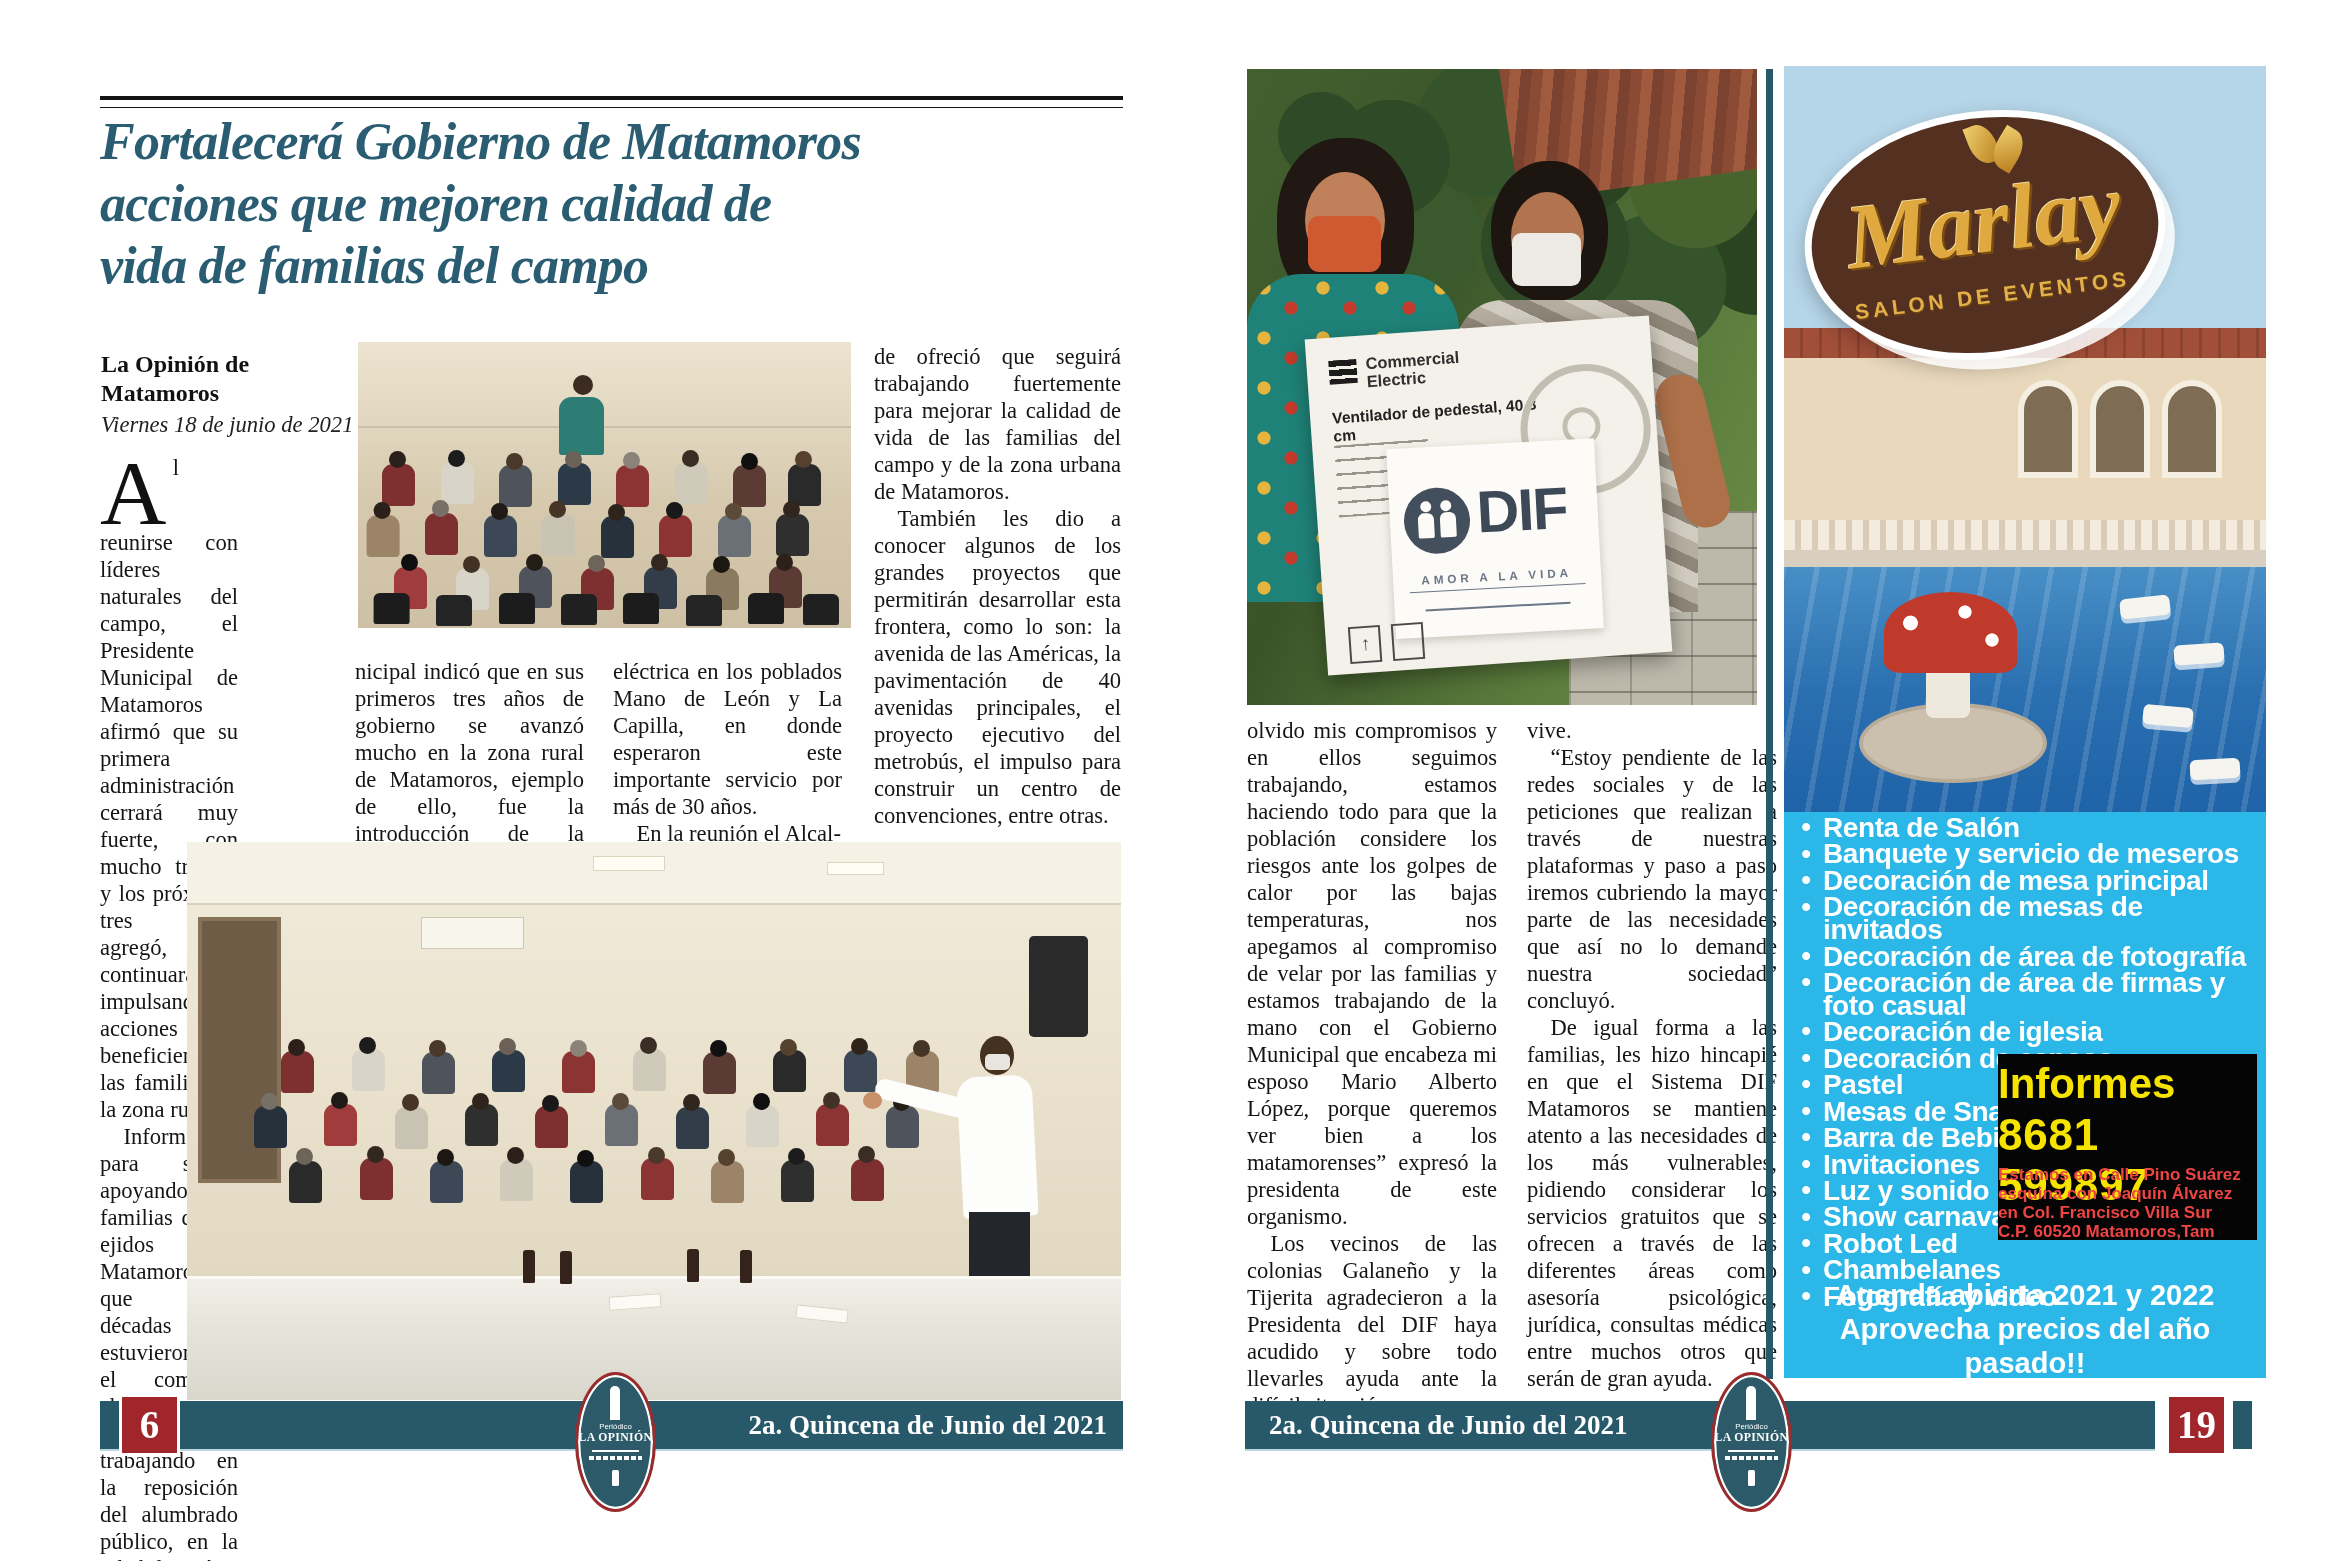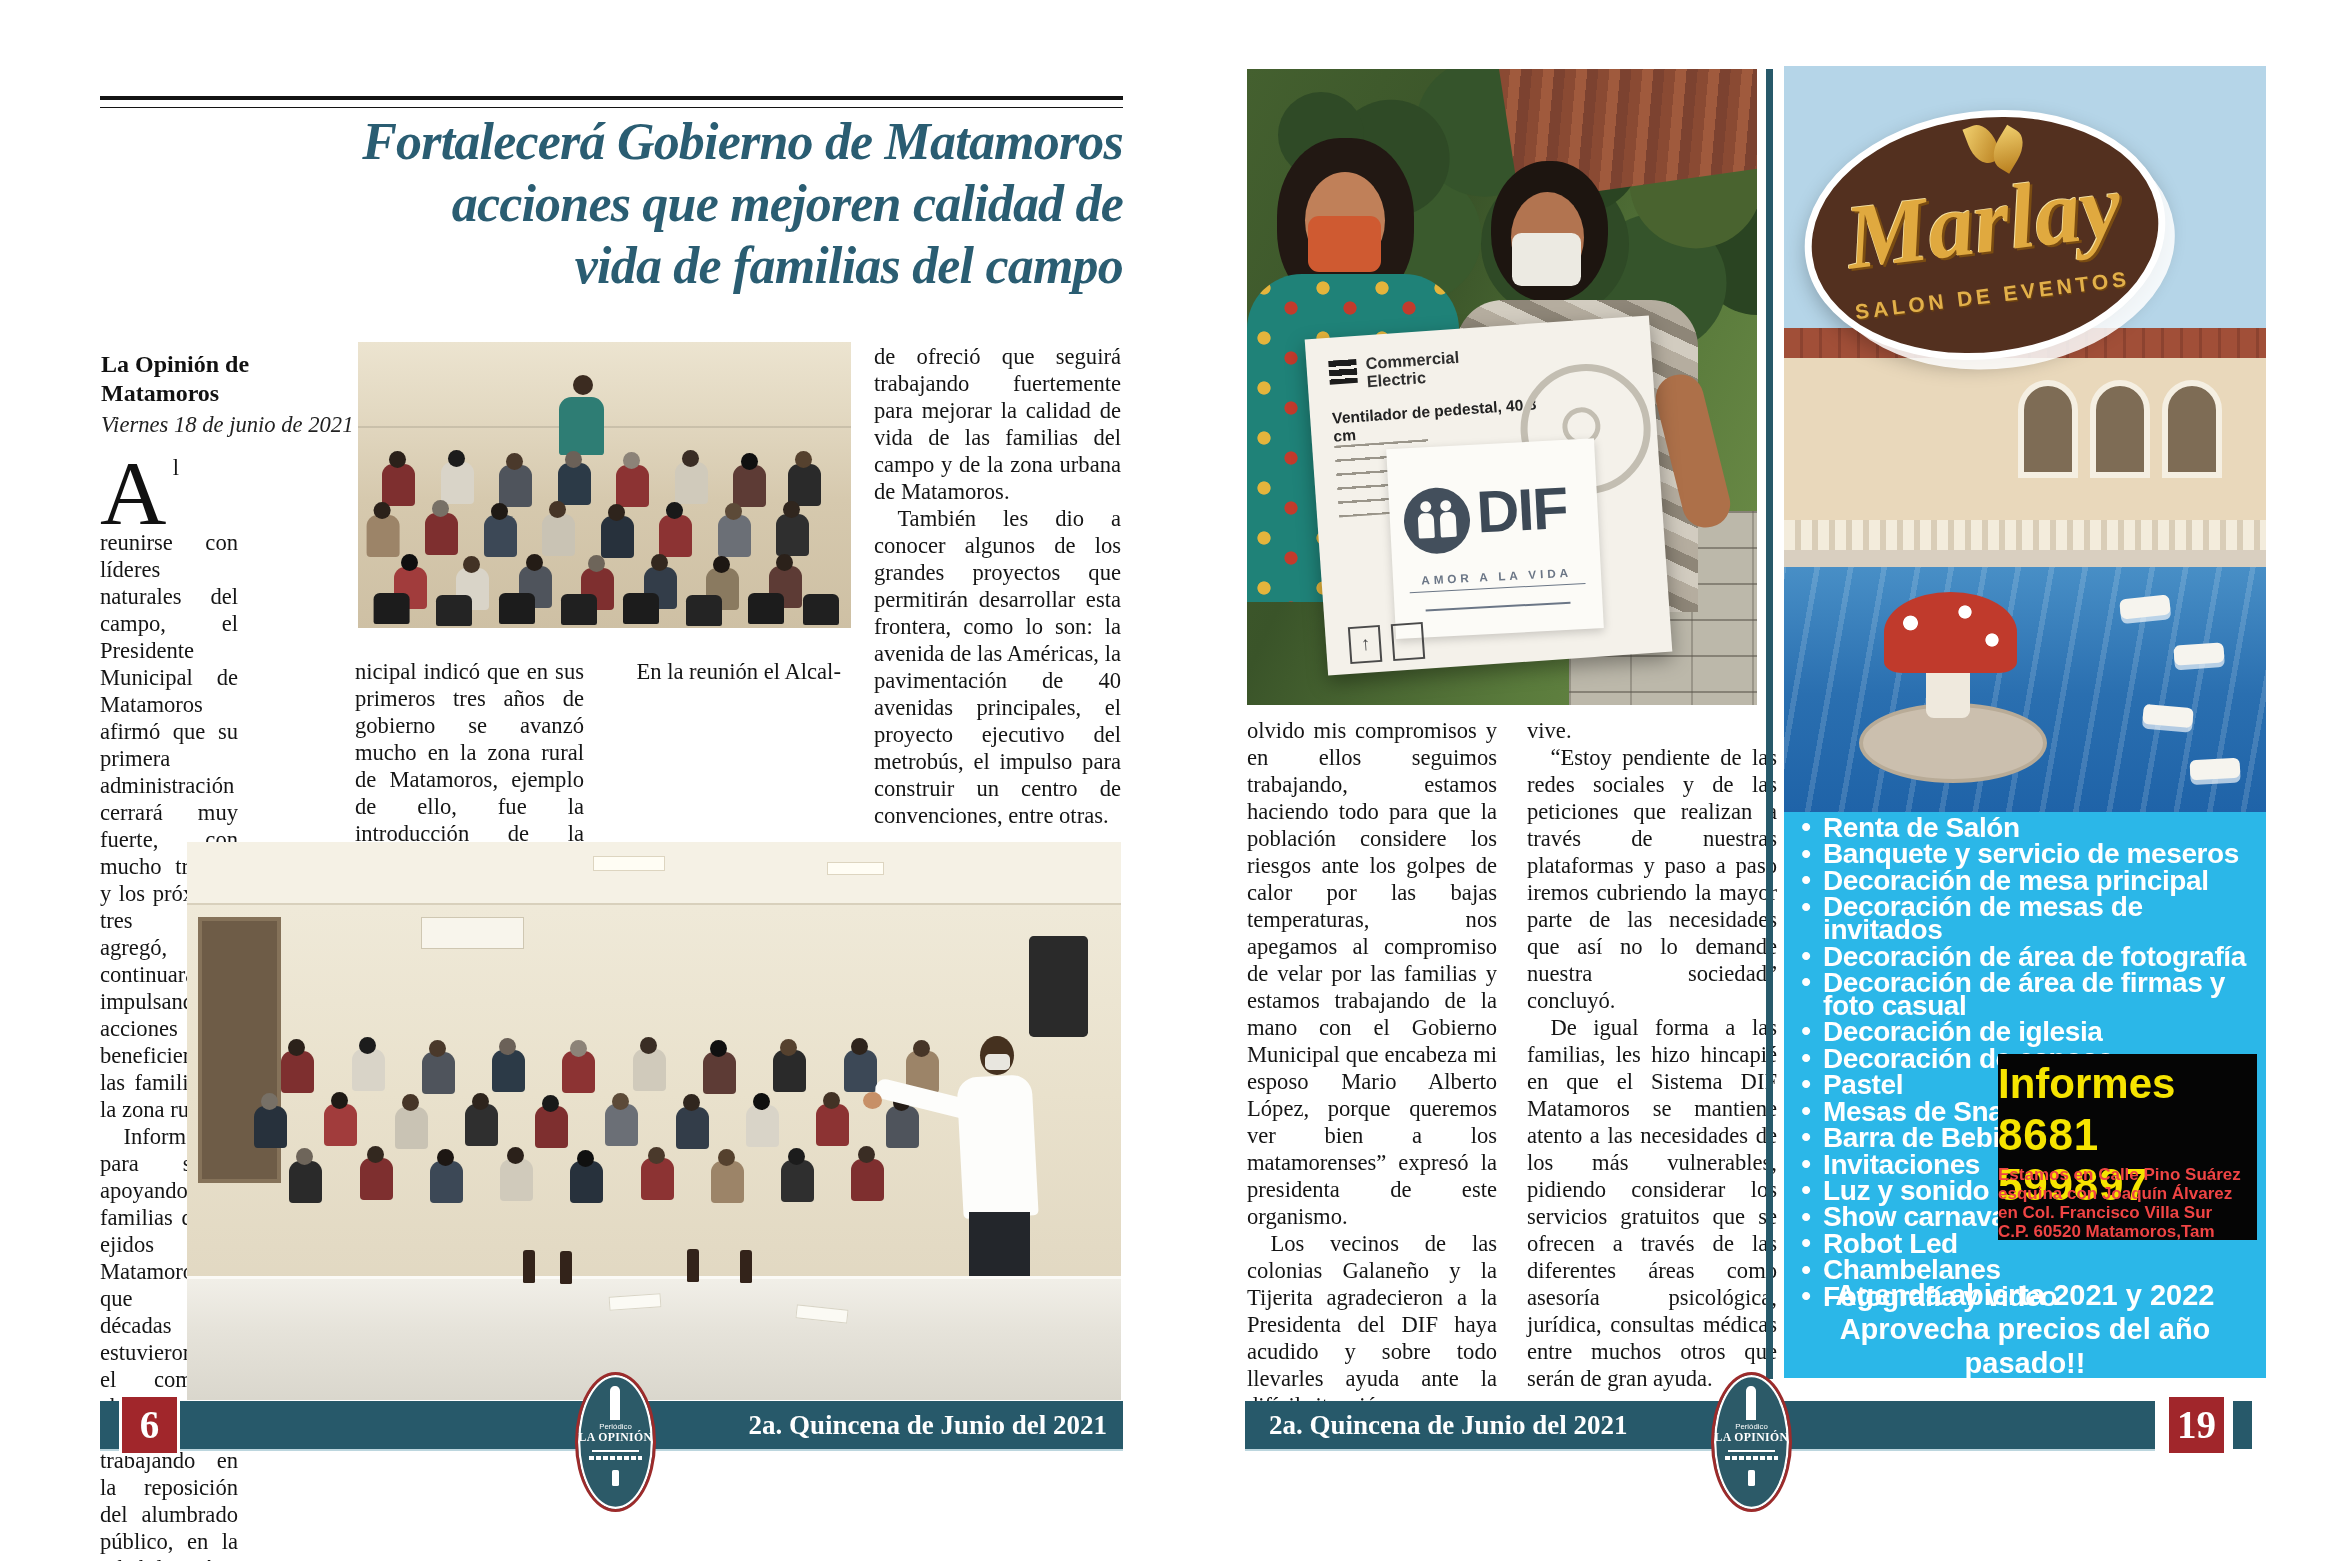--- a/index.html
+++ b/index.html
@@ -1,21 +1,21 @@
 <!DOCTYPE html>
 <html style="font-size:12.5px"><head>
 <meta charset="utf-8">
 <style>
   html,body{margin:0;padding:0;background:#ffffff;}
   body{width:2342px;height:1561px;position:relative;font-family:"Liberation Serif",serif;color:#1a1a1a;}
   .abs{position:absolute;}
 
   
   .top-rule{left:100px;top:96px;width:1023px;height:7px;border-top:4.7px solid #141414;border-bottom:1.6px solid #141414;}
-  .headline{left:100px;top:111px;width:1023px;text-align:right;font-style:italic;font-weight:bold;
+  .headline{left:100px;top:111px;width:1023px;text-align:left;font-style:italic;font-weight:bold;
             font-size:52px;line-height:62px;color:#2a5d72;letter-spacing:-0.8px;}
   .byline{left:101px;top:350px;width:234px;font-weight:bold;font-size:24px;line-height:29px;color:#111;}
   .dateline{left:101px;top:412px;width:281px;font-style:italic;font-size:22.6px;color:#222;}
 
   
   .col{font-size:22.6px;line-height:27px;text-align:justify;color:#151515;}
   .col p{margin:0;text-indent:23.4px;}
   .col p.nofirst{text-indent:0;}
   .dropcap{float:left;font-size:92px;line-height:72px;padding:3.1px 6.2px 0 0;font-weight:400;color:#111;}
   .c1{left:100px;top:454px;width:138px;}
@@ -196,20 +196,21 @@
         15.6px 160px 0 #2b211a,74px 158px 0 #777066,133px 161px 0 #1f1a15,191px 159px 0 #463527,250px 162px 0 #2e241c,308px 160px 0 #191919,367px 161px 0 #5c4a38,425px 159px 0 #30261e,
         43px 212px 0 #0f0f0f,105px 214px 0 #423225,168px 212px 0 #241c16,230px 213px 0 #6e655a,293px 212px 0 #33281f,355px 214px 0 #1d1713,418px 212px 0 #2b211a;"></div>
       <div class="abs chairs" style="left:0;top:0;box-shadow:
         15.6px 251px 0 #1c1c1c,78px 253px 0 #242424,141px 251px 0 #1c1c1c,203px 252px 0 #202020,265px 251px 0 #1c1c1c,328px 253px 0 #242424,390px 251px 0 #1c1c1c,445px 252px 0 #202020;"></div>
     </figure>
 
     <div class="abs col c2">
       <p class="nofirst">nicipal indicó que en sus primeros tres años de gobierno se avanzó mucho en la zona rural de Matamoros, ejemplo de ello, fue la introducción de la energía</p>
     </div>
     <div class="abs col c3">
+      <p class="nofirst">eléctrica en los poblados Mano de León y La Capilla, en donde esperaron este importante servicio por más de 30 años.</p>
       <p>En la reunión el Alcal-</p>
     </div>
     <div class="abs col c4">
       <p class="nofirst">de ofreció que seguirá trabajando fuertemente para mejorar la calidad de vida de las familias del campo y de la zona urbana de Matamoros.</p>
       <p>También les dio a conocer algunos de los grandes proyectos que permitirán desarrollar esta frontera, como lo son: la avenida de las Américas, la pavimentación de 40 avenidas principales, el proyecto ejecutivo del metrobús, el impulso para construir un centro de convenciones, entre otras.</p>
     </div>
 
     <figure class="abs photo2">
       <div class="abs ceiling2"></div>
       <div class="abs light2a"></div>

